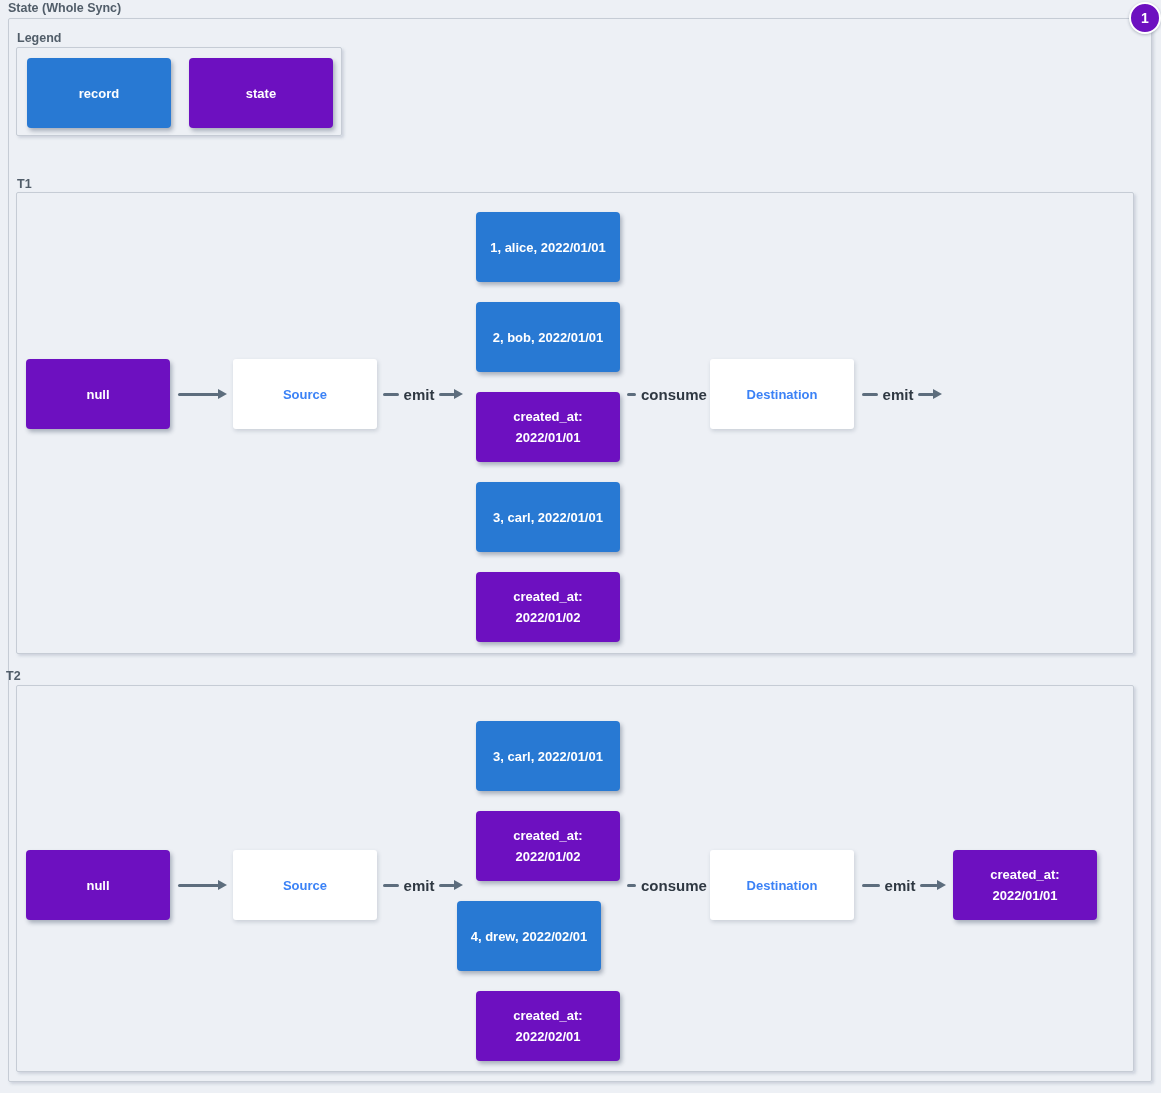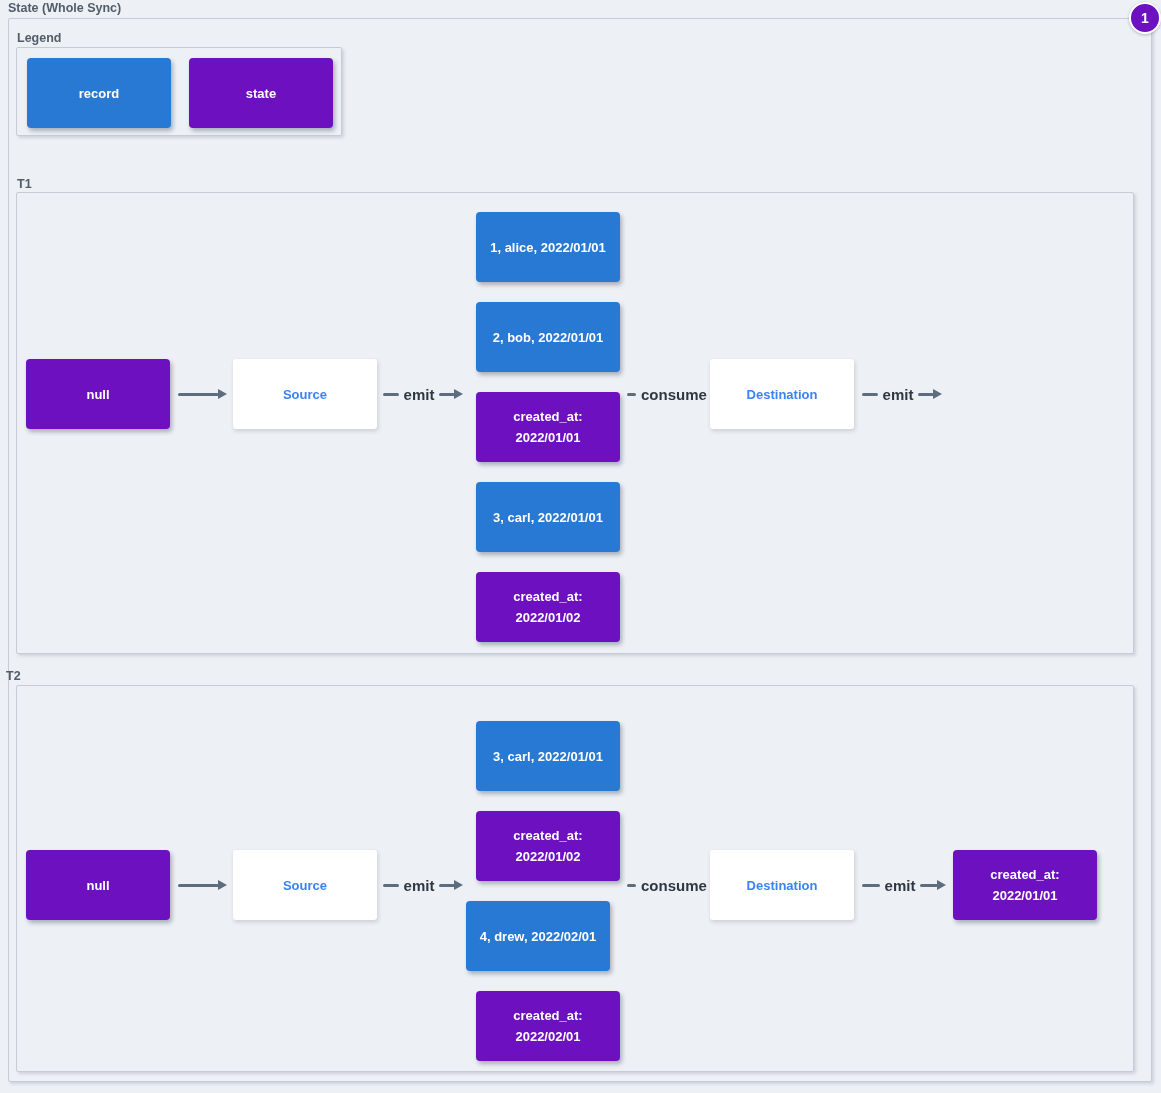--- a/index.html
+++ b/index.html
@@ -109,21 +109,21 @@
     <div class="conn" style="left:366px; top:189px; width:80px;">
       <div class="cline"></div>
       <span class="clabel">emit</span>
       <div class="cline"></div>
       <div class="ahead"></div>
     </div>
 
     <div class="box" style="left:459px; top:35px;" data-type="record">3, carl, 2022/01/01</div>
     <div class="box" style="left:459px; top:125px;" data-type="state">created_at:
 2022/01/02</div>
-    <div class="box" style="left:449px; top:215px;" data-type="record">4, drew, 2022/02/01</div>
+    <div class="box" style="left:440px; top:215px;" data-type="record">4, drew, 2022/02/01</div>
     <div class="box" style="left:459px; top:305px;" data-type="state">created_at:
 2022/02/01</div>
 
     <div class="conn" style="left:610px; top:189px; width:82px;">
       <div class="cline"></div>
       <span class="clabel">consume</span>
       <div class="ahead"></div>
     </div>
 
     <div class="box plain" style="left:693px; top:164px;">Destination</div>

